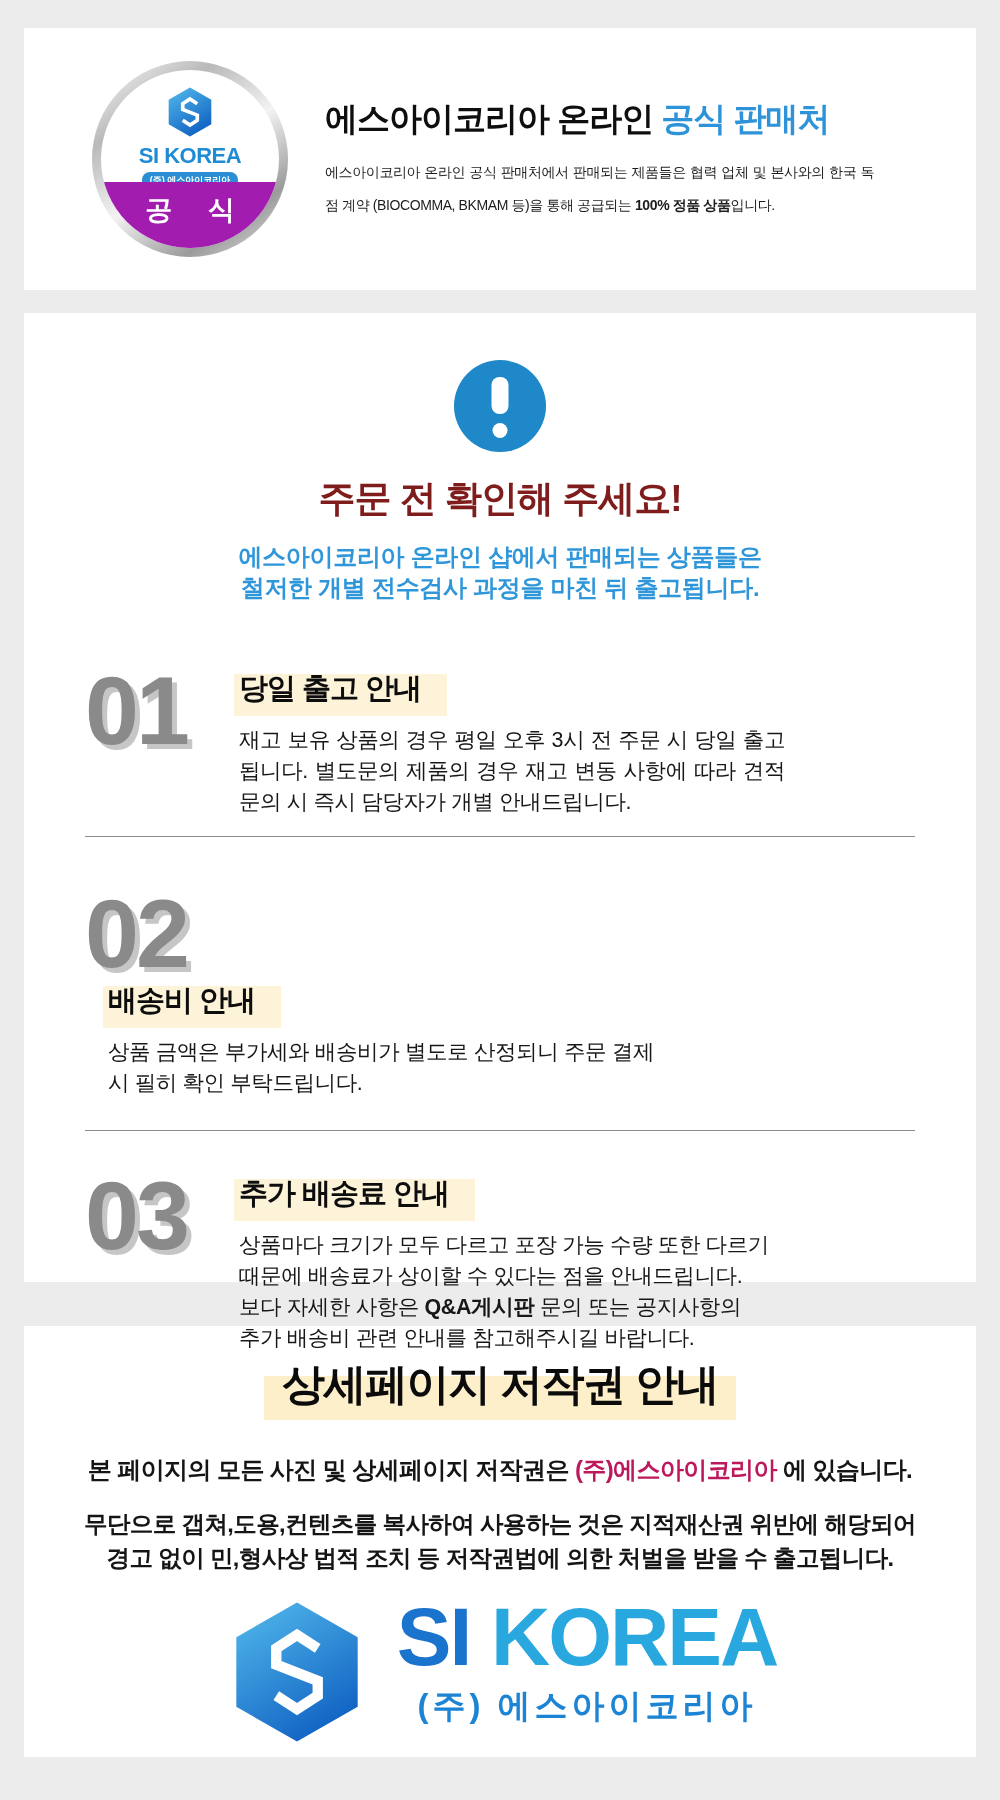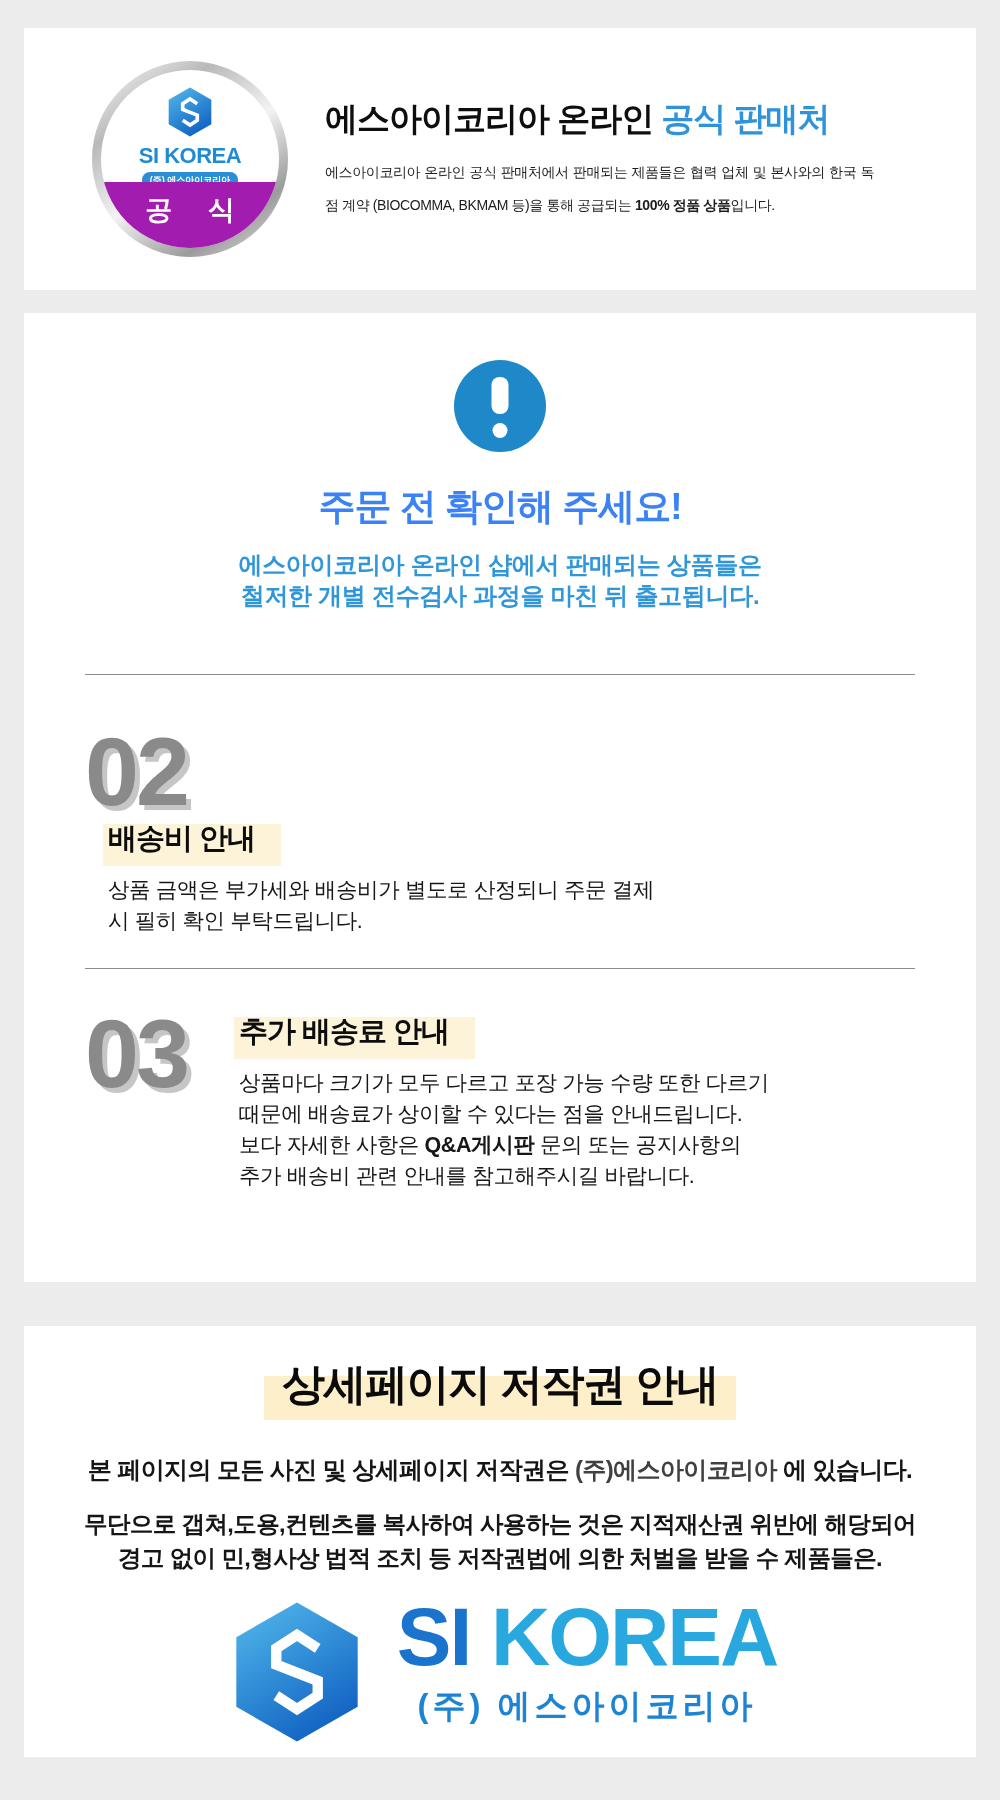--- a/index.html
+++ b/index.html
@@ -49,21 +49,21 @@
   .card-notice { margin-top:23px; height:969px; padding-top:47px; }
   .notice-icon { width:92px; height:92px; border-radius:50%; background:#1e88c8; margin:0 auto; position:relative; }
   .notice-icon .bar {
     position:absolute; left:50%; top:17px; transform:translateX(-50%);
     width:17px; height:37px; background:#fff; border-radius:8px;
   }
   .notice-icon .dot {
     position:absolute; left:50%; bottom:14px; transform:translateX(-50%);
     width:15px; height:15px; background:#fff; border-radius:50%;
   }
-  .notice-heading { margin-top:30px; text-align:center; font-size:37px; font-weight:800; color:#3b82f6; letter-spacing:-1px; }
+  .notice-heading { margin-top:22px; text-align:center; font-size:37px; font-weight:800; color:#7f1d1d; letter-spacing:-1px; }
   .notice-subtitle { margin-top:17px; text-align:center; font-size:24px; font-weight:700; color:#2f96da; line-height:31px; }
   .sections { margin-top:63px; padding:0 61px; }
   .section { display:flex; }
   .sec-1 { padding-bottom:18px; }
   .sec-2 { padding-top:52px; padding-bottom:31px;flex-direction:column; }
   .sec-3 { padding-top:40px; }
   .sec-num {
     width:131px; flex:0 0 auto; font-size:97px; font-weight:700; color:#8a8a8a;
     line-height:0.92; letter-spacing:-3px; text-shadow:5px 5px 0 #c6c6c6;
   }
@@ -81,21 +81,21 @@
   .sec-body-lines b { font-weight:800; }
 
   
   .card-copyright { margin-top:44px; height:431px; padding-top:30px; text-align:center; }
   .copy-title {
     display:inline-block; font-size:43px; font-weight:700; color:#0b0b0b; letter-spacing:-1.5px;
     background:linear-gradient(transparent 32%, #fcefc9 32%);
     padding:0 18px 6px;
   }
   .copy-p1 { margin-top:34px; font-size:24px; font-weight:600; color:#151515; letter-spacing:-0.6px; }
-  .copy-p1 .blue { color:#404040; font-weight:800; }
+  .copy-p1 .blue { color:#be185d; font-weight:800; }
   .copy-p2 { margin-top:21px; font-size:23.5px; font-weight:600; color:#151515; line-height:34px; letter-spacing:-0.6px; }
   .footer-logo { margin-top:21px; display:flex; align-items:flex-start; justify-content:center; }
   .footer-hex { width:148px; height:148px; margin-top:2px; }
   .logo-text-block { margin-left:26px; text-align:center; }
   .logo-main { font-size:82px; font-weight:800; letter-spacing:-2px; line-height:1.0; }
   .logo-main .si { color:#1a73cc; }
   .logo-main .korea { color:#29a8e0; }
   .logo-sub { margin-top:6px; font-size:33px; font-weight:700; color:#1d84d4; letter-spacing:4px; }
 </style>
 </head>
@@ -136,20 +136,27 @@
     <div class="bar"></div>
     <div class="dot"></div>
   </div>
   <h2 class="notice-heading">주문 전 확인해 주세요!</h2>
   <div class="notice-subtitle">
     <div>에스아이코리아 온라인 샵에서 판매되는 상품들은</div>
     <div>철저한 개별 전수검사 과정을 마친 뒤 출고됩니다.</div>
   </div>
 
   <div class="sections">
+    <div class="section sec-1">
+      <div class="sec-num">01</div>
+      <div class="sec-content">
+        <h3 class="sec-title">당일 출고 안내</h3>
+        <p class="sec-body">재고 보유 상품의 경우 평일 오후 3시 전 주문 시 당일 출고 됩니다. 별도문의 제품의 경우 재고 변동 사항에 따라 견적 문의 시 즉시 담당자가 개별 안내드립니다.</p>
+      </div>
+    </div>
     <hr class="divider-inner" style="border:none;border-top:1px solid #8c8c8c;">
     <div class="section sec-2">
       <div class="sec-num">02</div>
       <div class="sec-content">
         <h3 class="sec-title">배송비 안내</h3>
         <p class="sec-body">상품 금액은 부가세와 배송비가 별도로 산정되니 주문 결제 시 필히 확인 부탁드립니다.</p>
       </div>
     </div>
     <hr class="divider-inner" style="border:none;border-top:1px solid #8c8c8c;">
     <div class="section sec-3">
@@ -165,21 +172,21 @@
       </div>
     </div>
   </div>
 </section>
 
 <section class="card card-copyright">
   <h2 class="copy-title">상세페이지 저작권 안내</h2>
   <p class="copy-p1"><span>본 페이지의 모든 사진 및 상세페이지 저작권은 </span><span class="blue">(주)에스아이코리아</span><span> 에 있습니다.</span></p>
   <div class="copy-p2">
     <div>무단으로 갭쳐,도용,컨텐츠를 복사하여 사용하는 것은 지적재산권 위반에 해당되어</div>
-    <div>경고 없이 민,형사상 법적 조치 등 저작권법에 의한 처벌을 받을 수 제품들은.</div>
+    <div>경고 없이 민,형사상 법적 조치 등 저작권법에 의한 처벌을 받을 수 출고됩니다.</div>
   </div>
   <div class="footer-logo">
     <svg class="footer-hex">
         <use href="#si-hex"></use>
       </svg>
     <div class="logo-text-block">
       <div class="logo-main"><span class="si">SI </span><span class="korea">KOREA</span></div>
       <div class="logo-sub">(주) 에스아이코리아</div>
     </div>
   </div>

